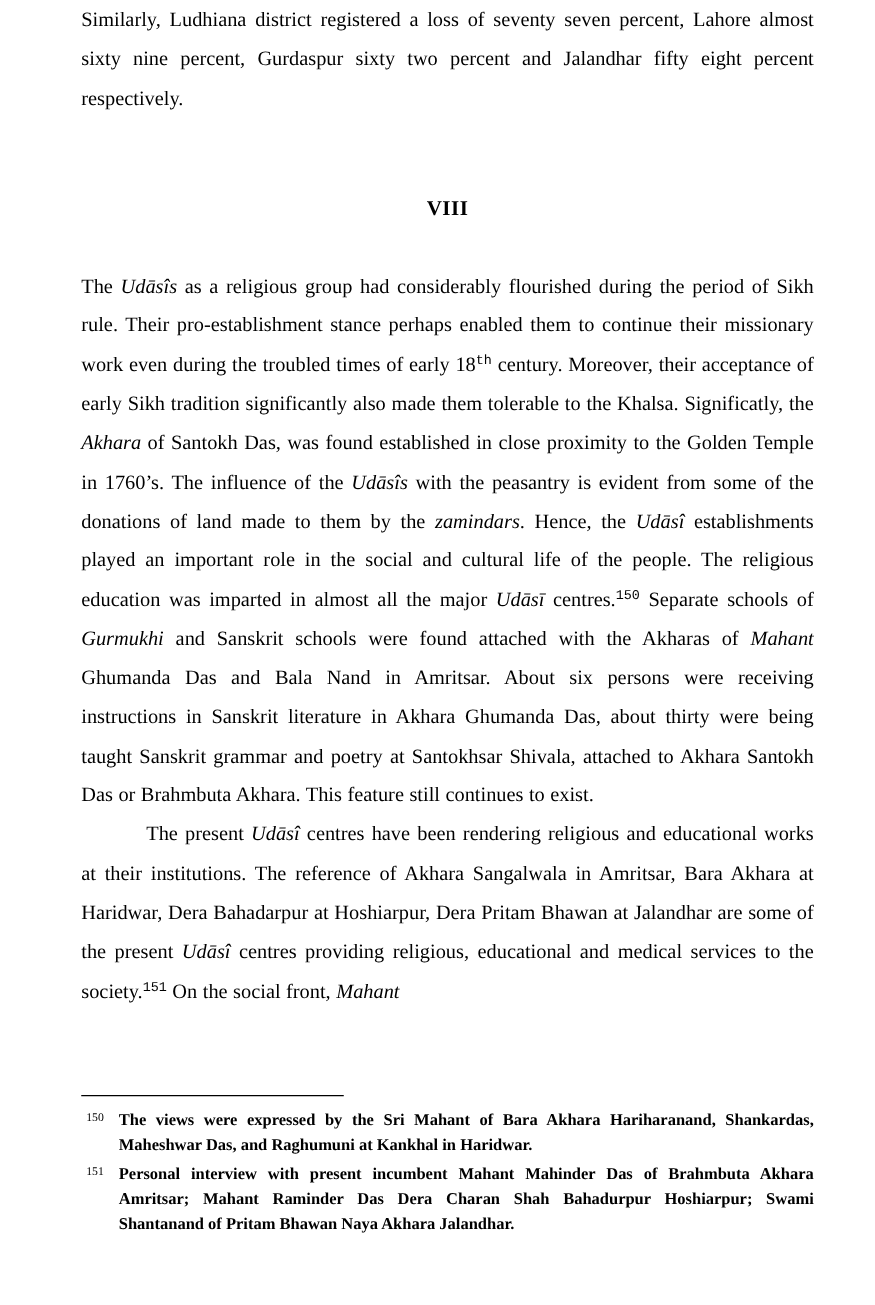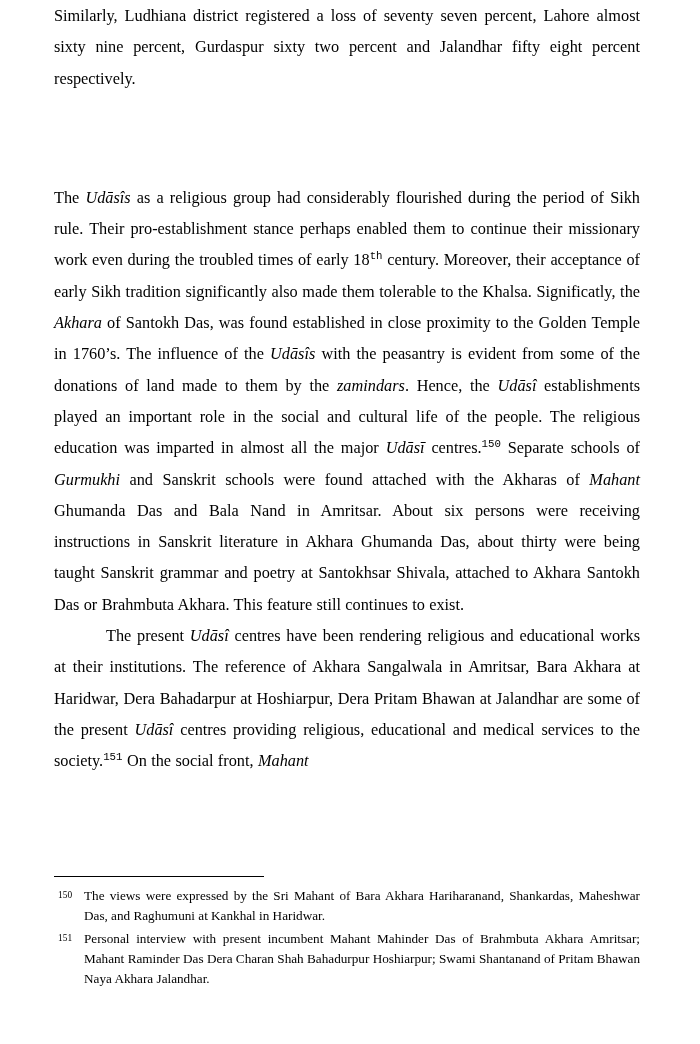--- a/index.html
+++ b/index.html
@@ -10,21 +10,21 @@
   body {
     width: 700px;
     height: 1044px;
     position: relative;
     font-family: "Liberation Serif", "DejaVu Serif", serif;
     color: #000000;
     overflow: hidden;
   }
   .page {
     position: absolute;
-    left: 54px;
+    left: 65px;
     top: 0;
     width: 586px;
     height: 912px;
   }
   .body-block {
     position: absolute;
     left: 0;
     top: 0;
     width: 586px;
   }
@@ -82,33 +82,34 @@
     -webkit-hyphens: none;
     hyphens: none;
   }
   .fn-num {
     position: absolute;
     left: 4px;
     top: -1px;
     font-size: 9.4px;
     vertical-align: super;
   }
-  .fn-text { display: block; }
+  .fn-text { display: block; font-weight: bold; }
 </style>
 </head>
 <body>
 
 <div class="page">
 
   <div class="body-block">
 
     <p class="para"><span>Similarly, Ludhiana district registered a loss of seventy seven percent, Lahore almost sixty nine percent, Gurdaspur sixty two percent and Jalandhar fifty eight percent respectively.</span></p>
 
     <div class="heading-space-before"></div>
 
+    <h2 class="section-heading">VIII</h2>
 
     <div class="heading-space-after"></div>
 
     <p class="para"><span>The </span><i>Udāsîs</i><span> as a religious group had considerably flourished during the period of Sikh rule. Their pro-establishment stance perhaps enabled them to continue their missionary work even during the troubled times of early 18</span><sup>th</sup><span> century. Moreover, their acceptance of early Sikh tradition significantly also made them tolerable to the Khalsa. Significatly, the </span><i>Akhara</i><span> of Santokh Das, was found established in close proximity to the Golden Temple in 1760’s. The influence of the </span><i>Udāsîs</i><span> with the peasantry is evident from some of the donations of land made to them by the </span><i>zamindars</i><span>. Hence, the </span><i>Udāsî</i><span> establishments played an important role in the social and cultural life of the people. The religious education was imparted in almost all the major </span><i>Udāsī</i><span> centres.</span><sup>150</sup><span> Separate schools of </span><i>Gurmukhi</i><span> and Sanskrit schools were found attached with the Akharas of </span><i>Mahant</i><span> Ghumanda Das and Bala Nand in Amritsar. About six persons were receiving instructions in Sanskrit literature in Akhara Ghumanda Das, about thirty were being taught Sanskrit grammar and poetry at Santokhsar Shivala, attached to Akhara Santokh Das or Brahmbuta Akhara. This feature still continues to exist.</span></p>
 
     <p class="para indent"><span>The present </span><i>Udāsî</i><span> centres have been rendering religious and educational works at their institutions. The reference of Akhara Sangalwala  in Amritsar, Bara Akhara at Haridwar, Dera Bahadarpur at Hoshiarpur, Dera Pritam Bhawan at Jalandhar are some of the present </span><i>Udāsî</i><span> centres providing religious, educational and medical services to the society.</span><sup>151</sup><span> On the social front,  </span><i>Mahant</i></p>
 
   </div>
 
   <div class="footnotes">

